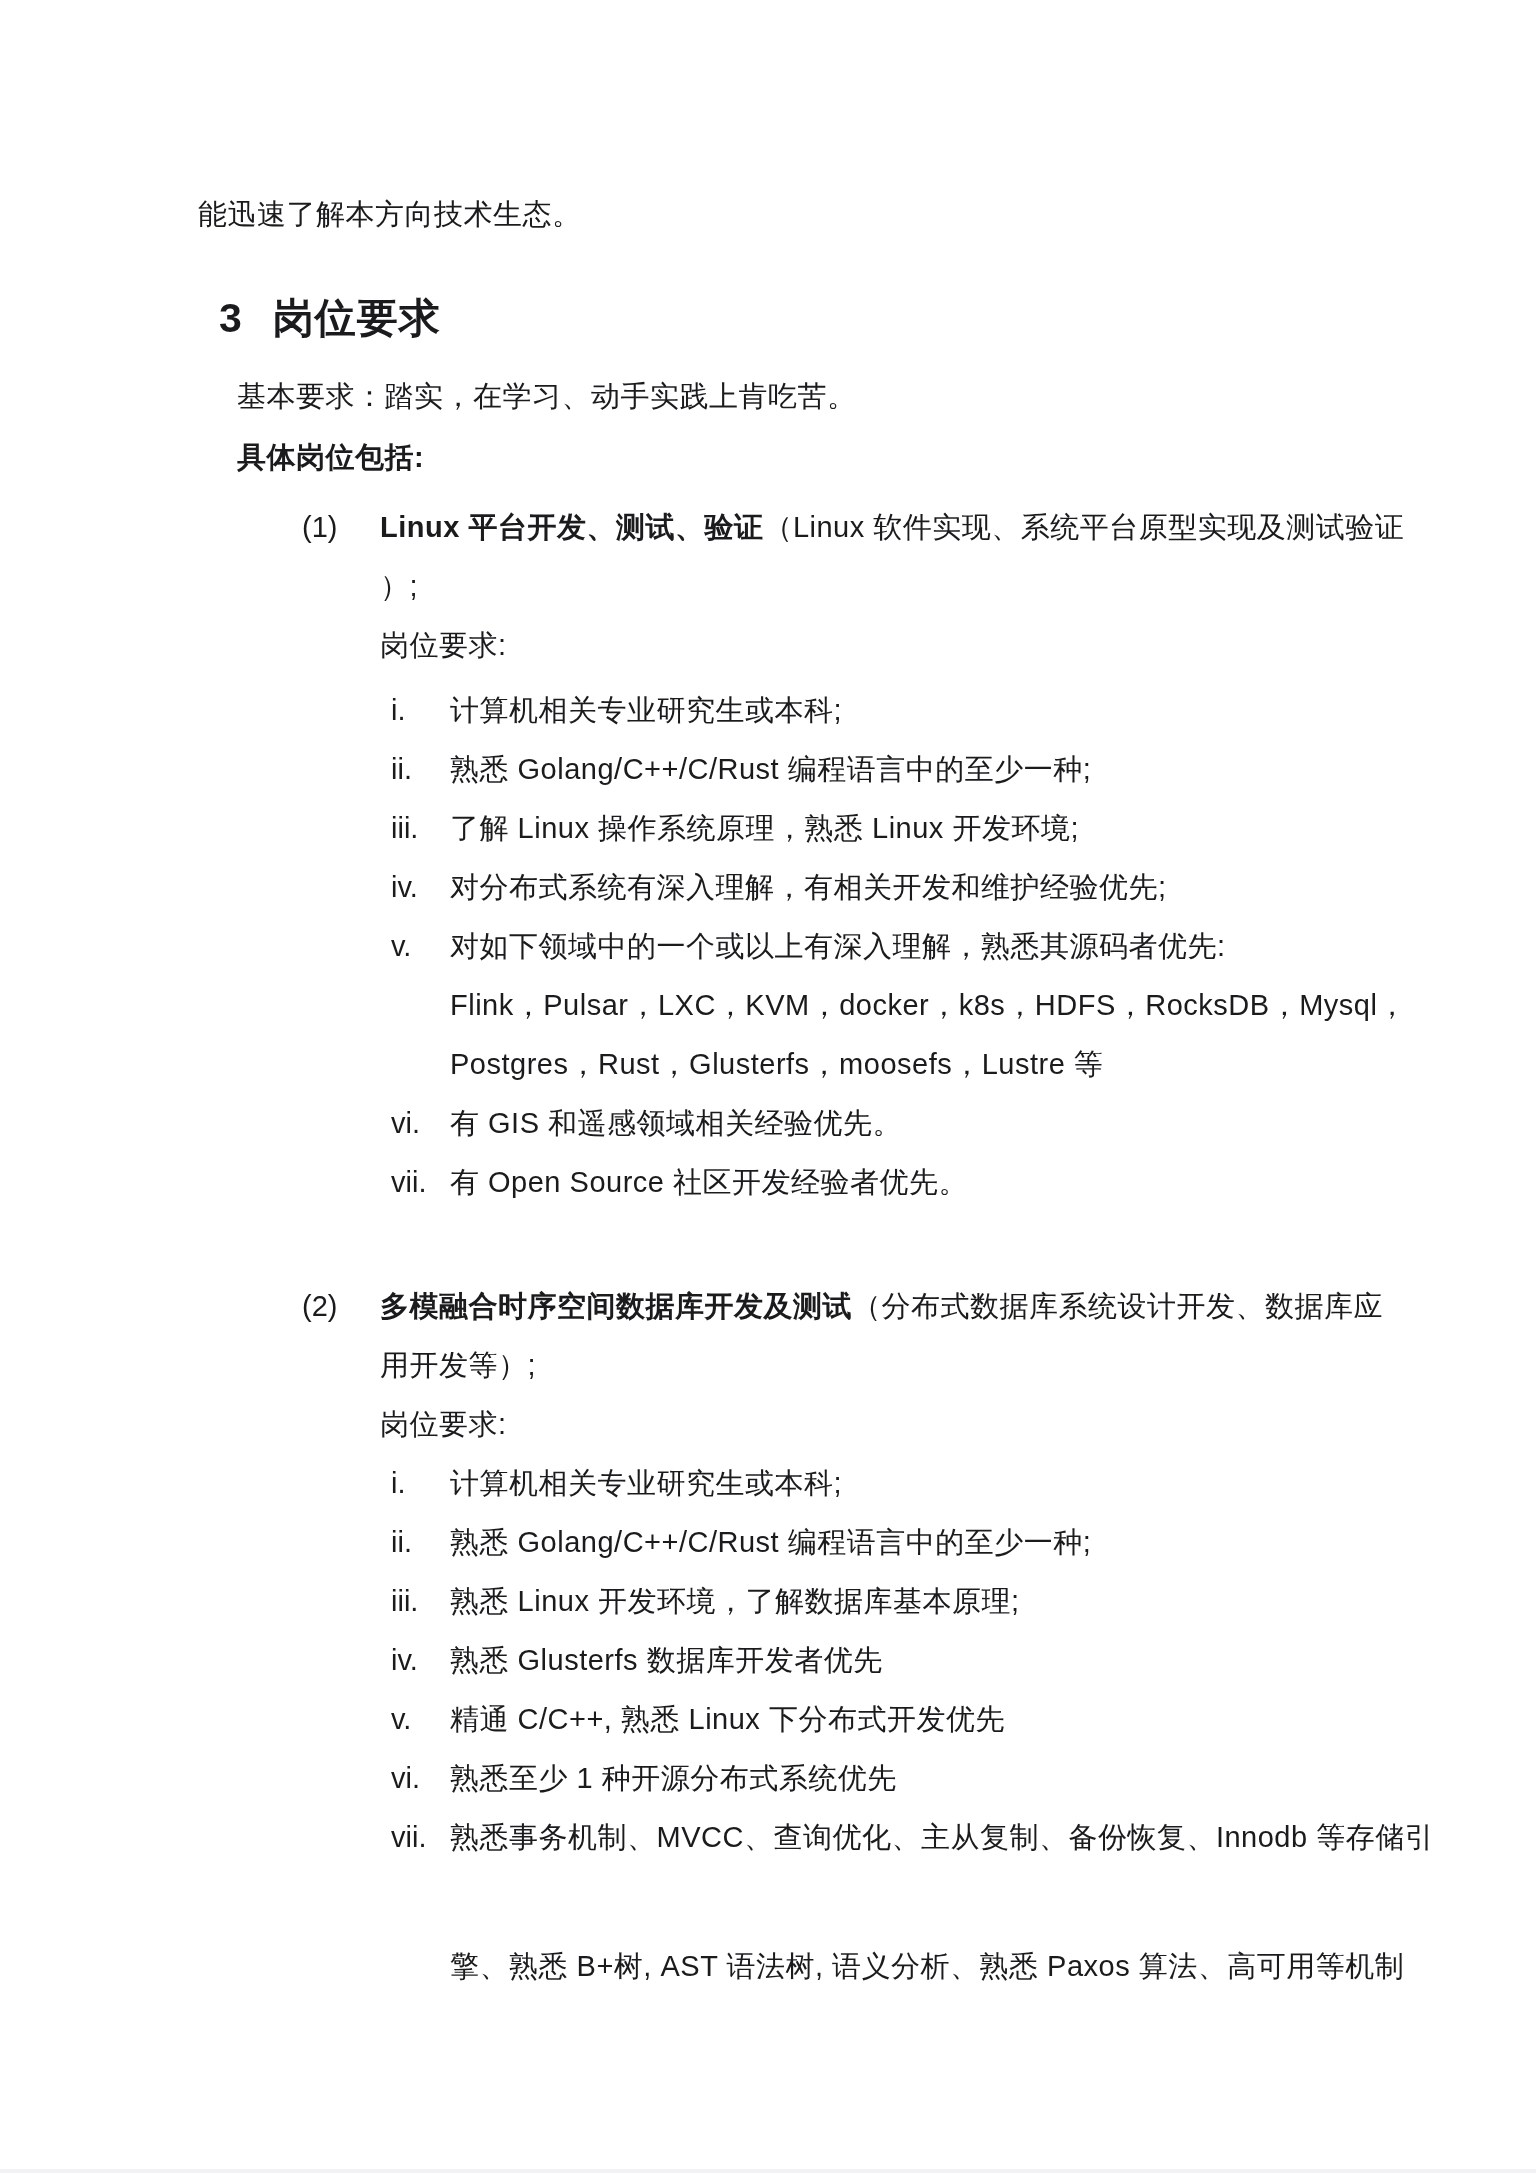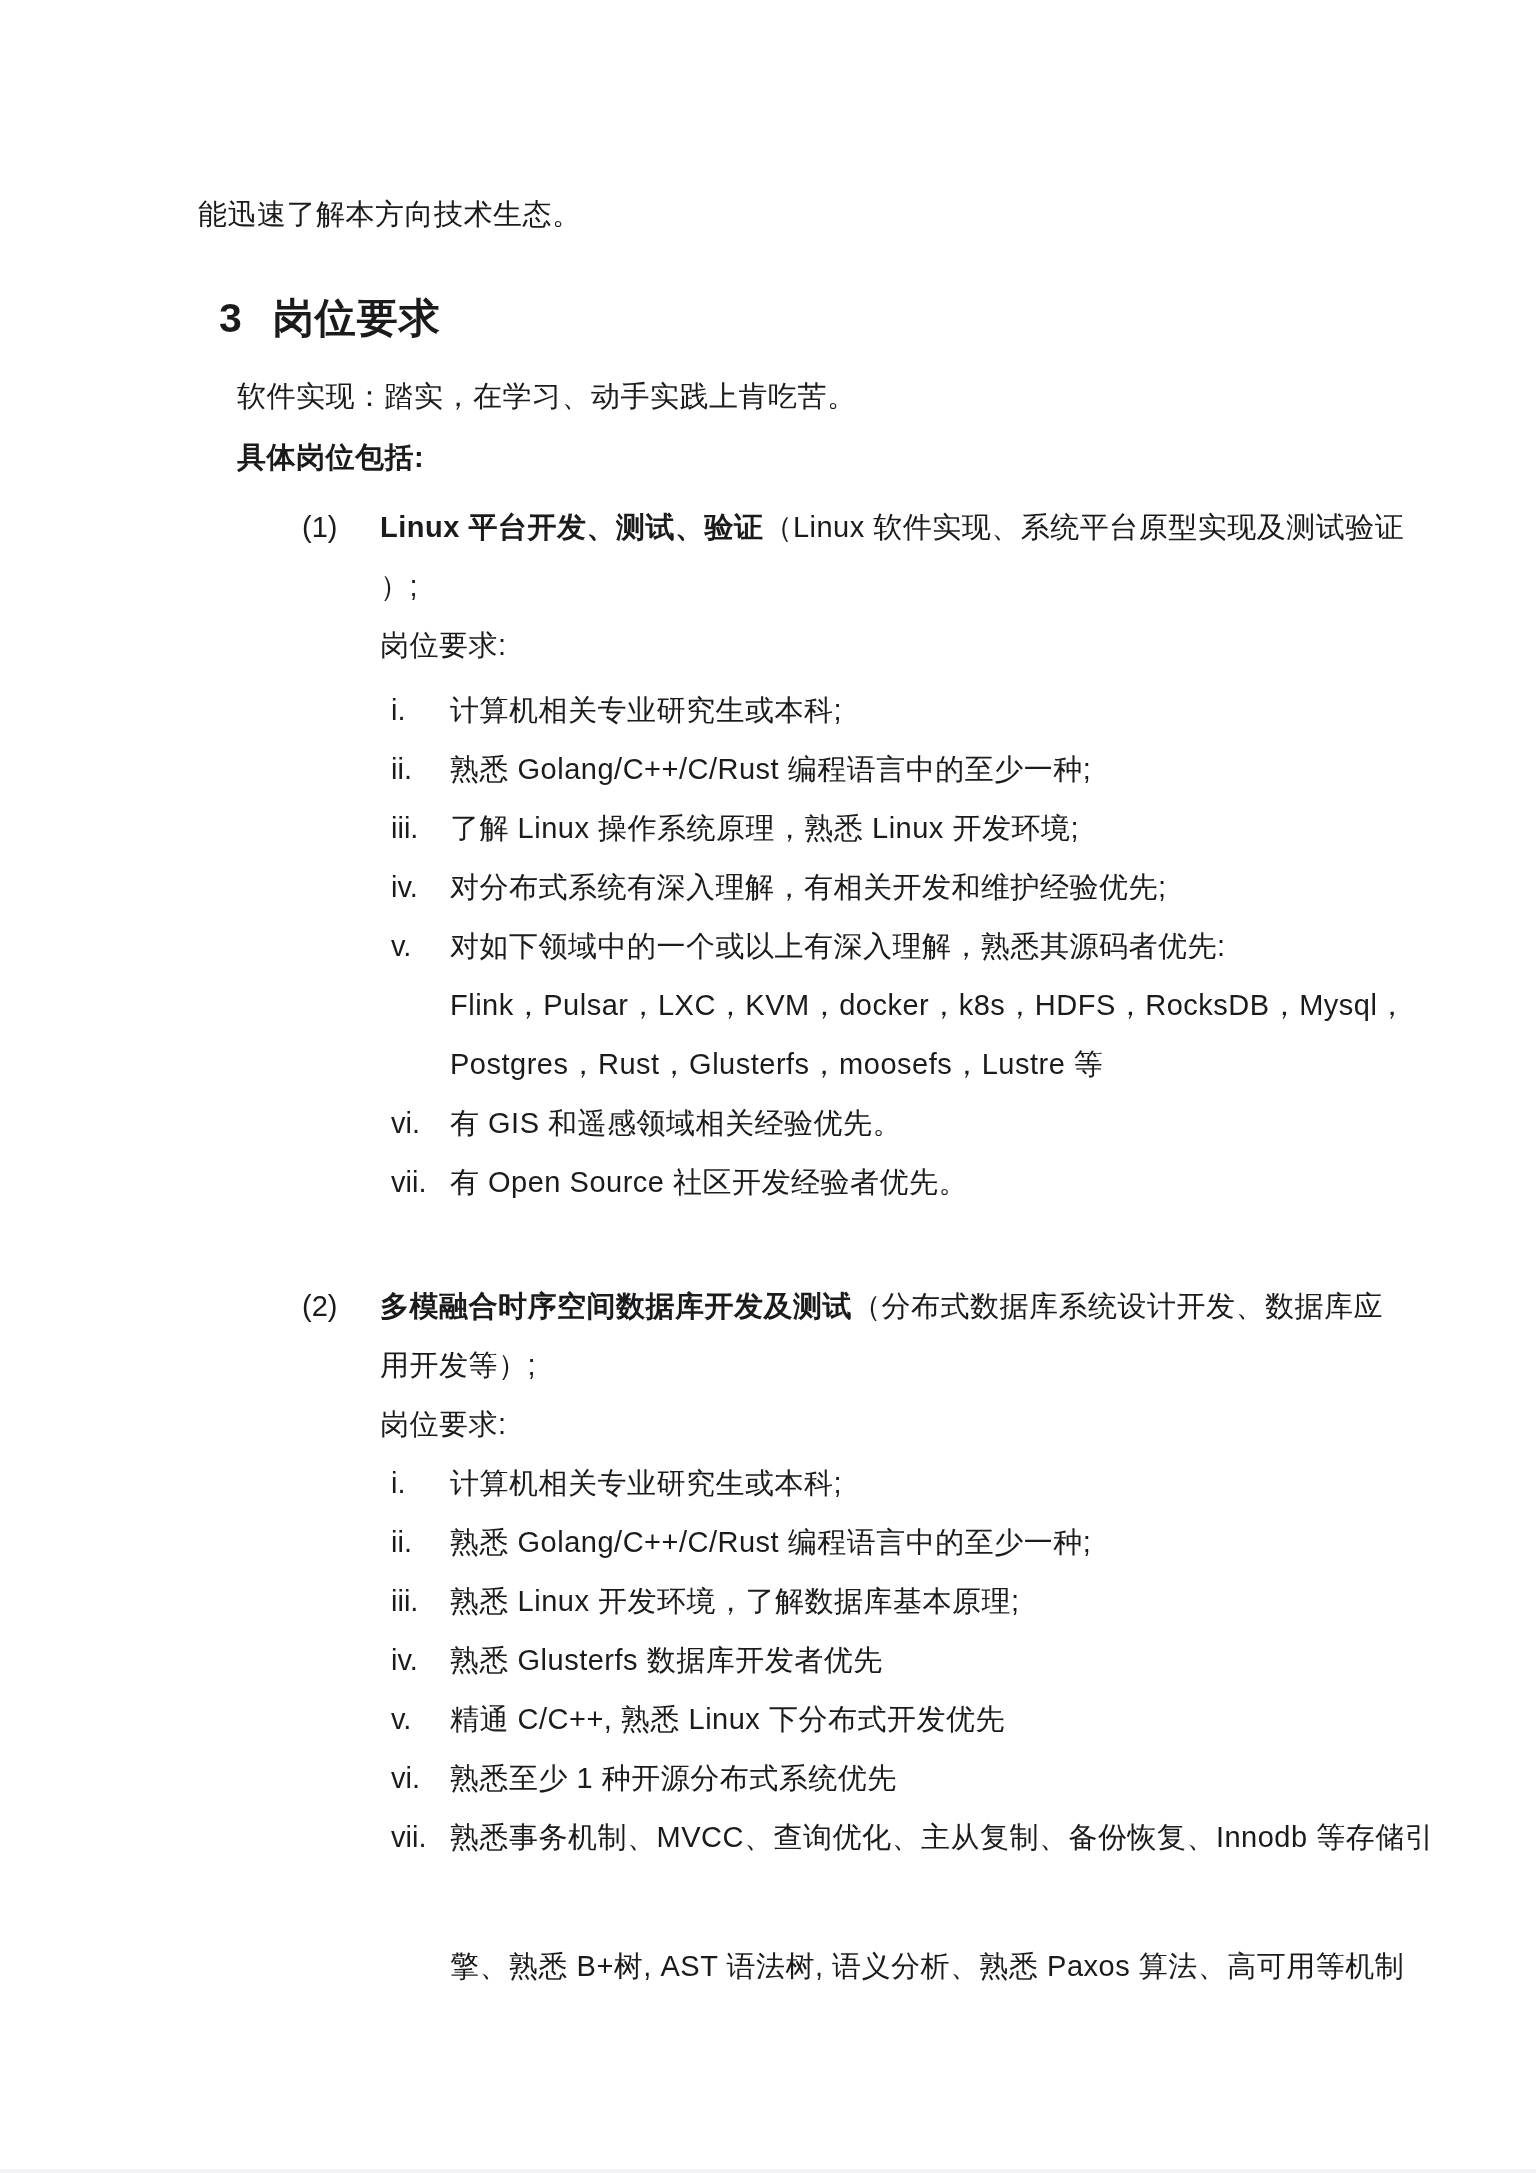--- a/index.html
+++ b/index.html
@@ -65,21 +65,21 @@
 <body>
 
 <div class="page">
 
   <div class="line l0" style="top:184px">能迅速了解本方向技术生态。</div>
 
   <div class="heading-line">
     <span class="heading-num">3</span><span>岗位要求</span>
   </div>
 
-  <div class="line l1" style="top:366px">软件实现：踏实，在学习、动手实践上肯吃苦。</div>
+  <div class="line l1" style="top:366px">基本要求：踏实，在学习、动手实践上肯吃苦。</div>
 
   <div class="line l1 b" style="top:427px">具体岗位包括:</div>
 
   <div class="line lmark" style="top:497px">
     <span class="mark-box">(1)</span><span class="b">Linux 平台开发、测试、验证</span><span>（Linux 软件实现、系统平台原型实现及测试验证</span>
   </div>
   <div class="line ltitle" style="top:556px">）;</div>
   <div class="line ltitle" style="top:615px">岗位要求:</div>
 
   <div class="line lnum" style="top:680px">

